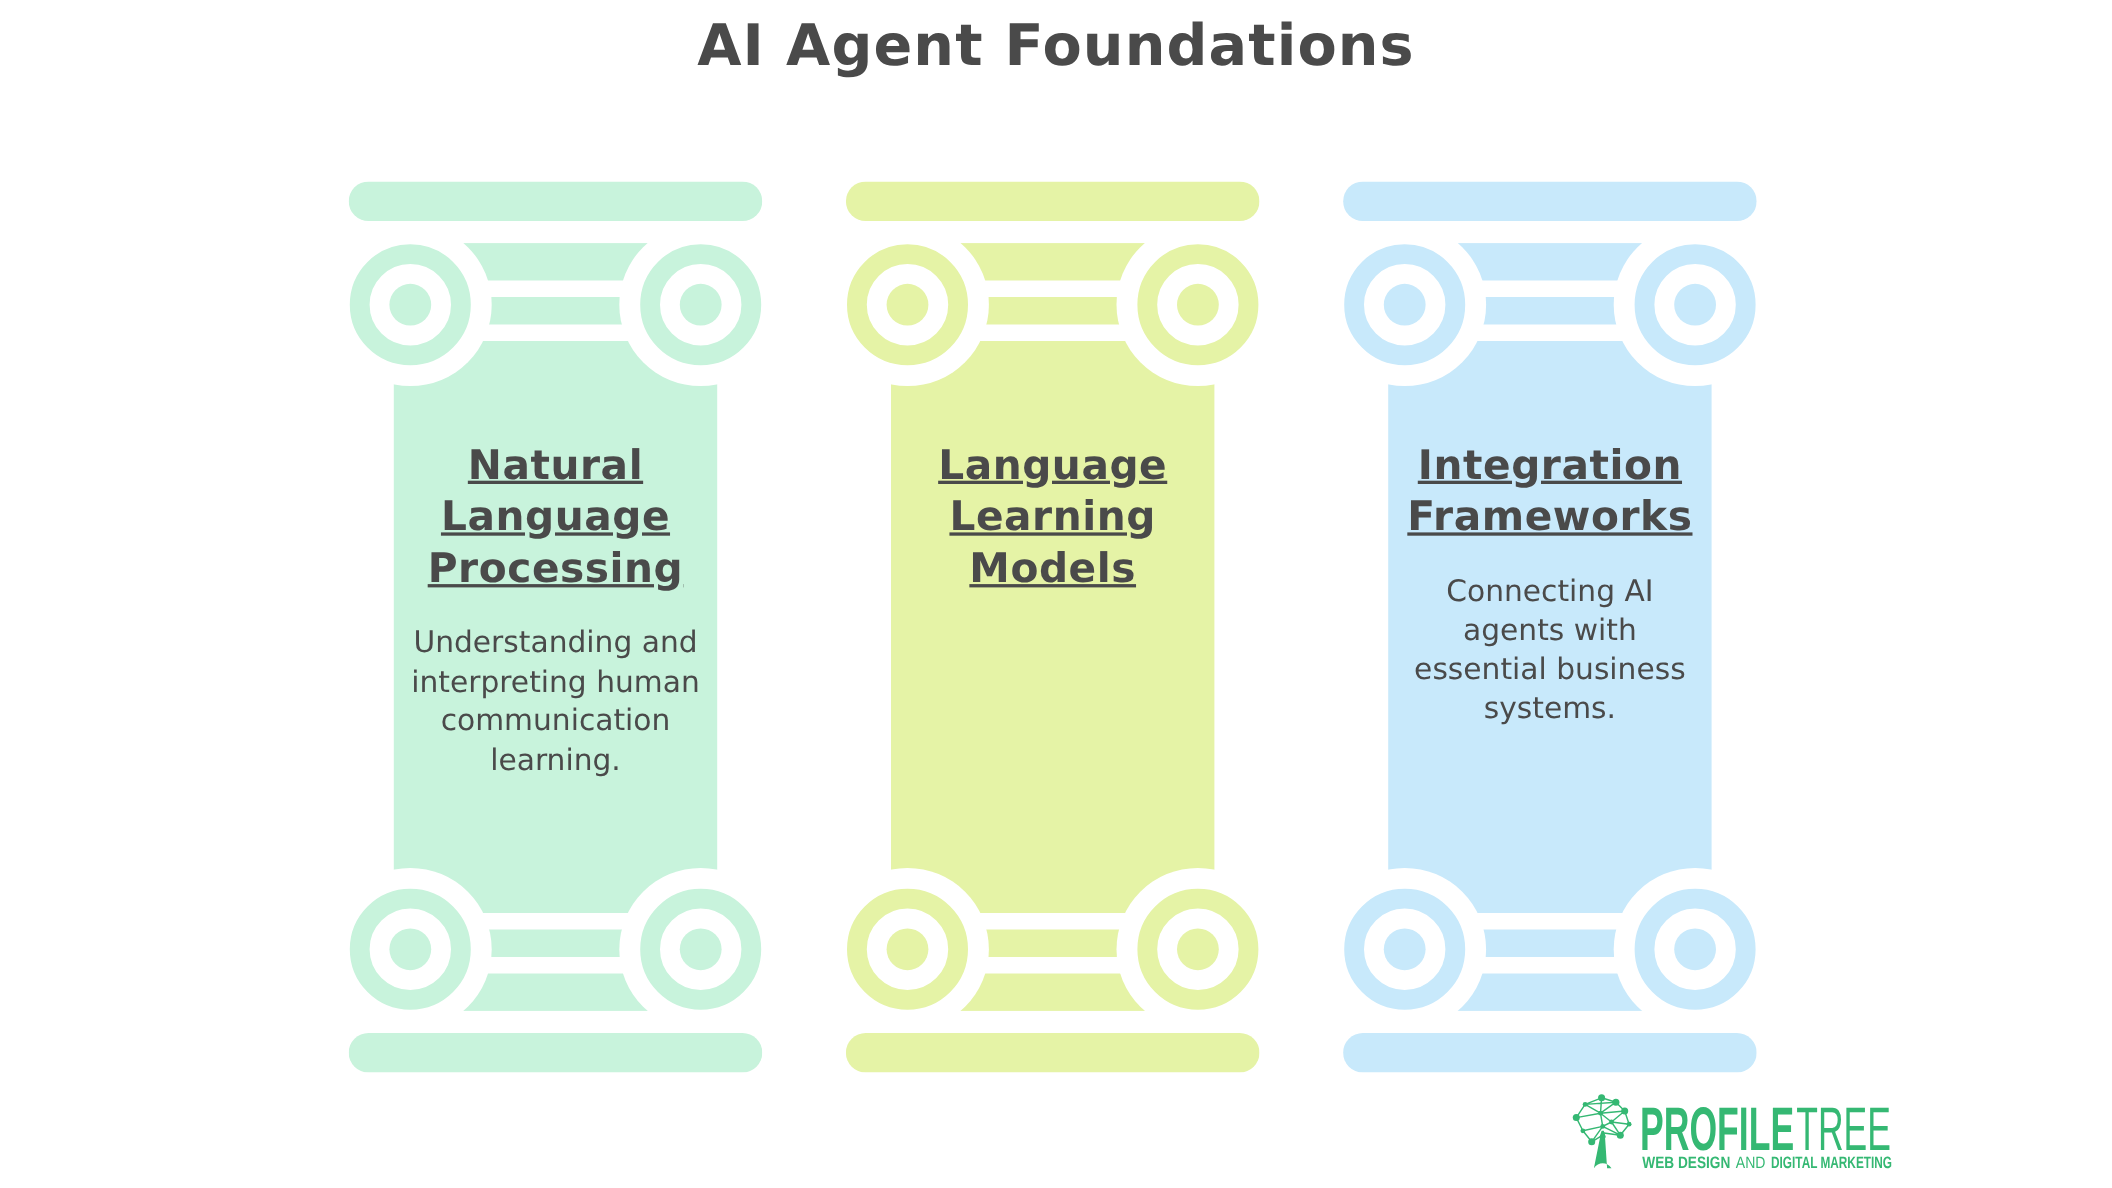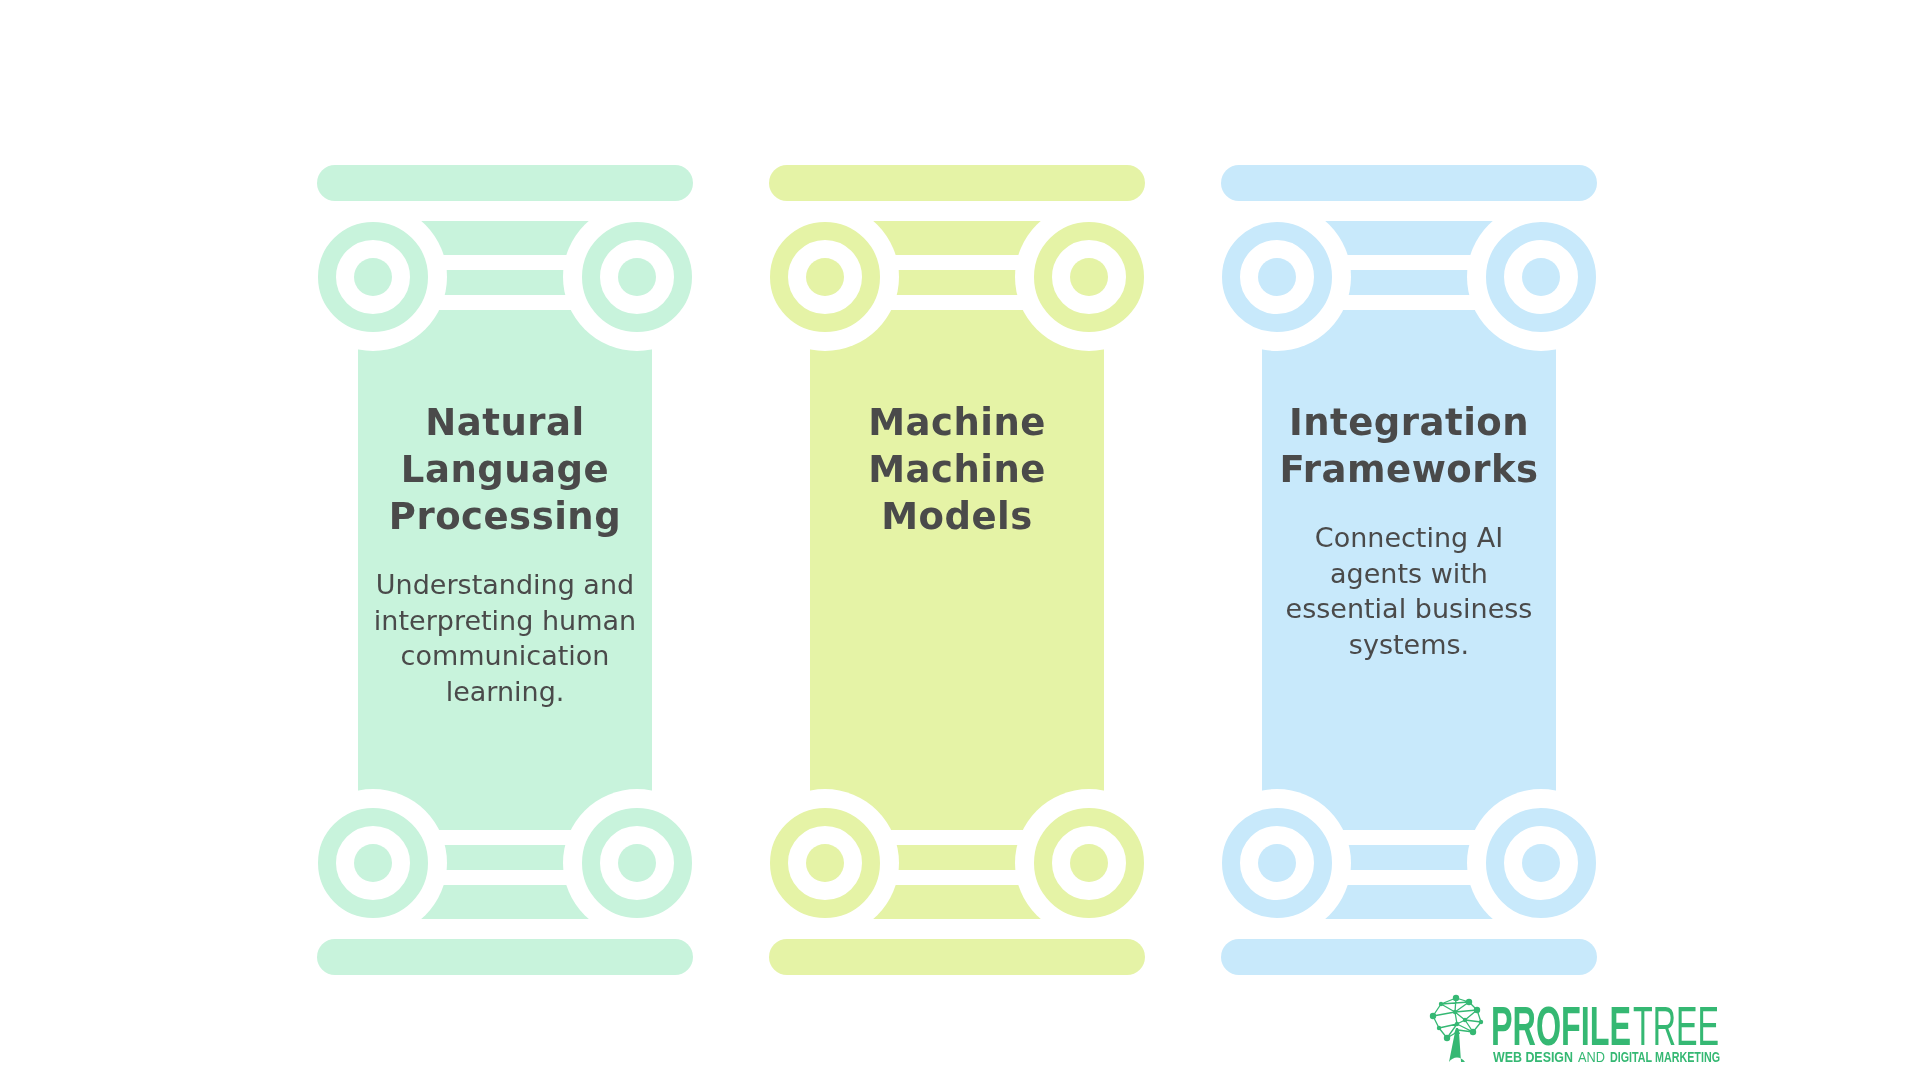--- a/index.html
+++ b/index.html
@@ -59,20 +59,21 @@
     text-align: center;
     color: var(--text-color, #4a4a4a);
   }
   .pillar-heading {
     margin: 0 auto 26px auto;
     max-width: 282px;
     font-size: 37px;
     line-height: 1.27;
     font-weight: 700;
     letter-spacing: 0.5px;
+    text-decoration: underline;
   }
   .pillar-description {
     margin: 0 auto;
     max-width: 264px;
     font-size: 27px;
     line-height: 1.32;
     font-weight: 400;
   }
   .footer-logo {
     position: absolute;
@@ -147,39 +148,40 @@
       <circle cx="56" cy="112" r="19"></circle>
       <circle cx="320" cy="112" r="19"></circle>
       <circle cx="56" cy="698" r="19"></circle>
       <circle cx="320" cy="698" r="19"></circle>
     </g>
   </symbol>
 </svg>
 
 <div class="canvas" style="--bg-color: #FFFFFF; --text-color: #4A4A4A;">
 
+  <h1 class="page-title">AI Agent Foundations</h1>
 
   <div>
 
     <section class="pillar pillar-1" style="--pillar-color: #C8F3DC;">
       <svg class="pillar-art" viewBox="0 0 376 810">
         <use href="#column-shape"></use>
       </svg>
       <div class="pillar-text">
         <h2 class="pillar-heading">Natural Language Processing</h2>
         <p class="pillar-description">Understanding and interpreting human communication learning.</p>
       </div>
     </section>
 
     <section class="pillar pillar-2" style="--pillar-color: #E5F3A6;">
       <svg class="pillar-art" viewBox="0 0 376 810">
         <use href="#column-shape"></use>
       </svg>
       <div class="pillar-text">
-        <h2 class="pillar-heading">Machine Machine Models</h2>
+        <h2 class="pillar-heading">Language Learning Models</h2>
       </div>
     </section>
 
     <section class="pillar pillar-3" style="--pillar-color: #C8E9FB;">
       <svg class="pillar-art" viewBox="0 0 376 810">
         <use href="#column-shape"></use>
       </svg>
       <div class="pillar-text">
         <h2 class="pillar-heading">Integration Frameworks</h2>
         <p class="pillar-description">Connecting AI agents with essential business systems.</p>

